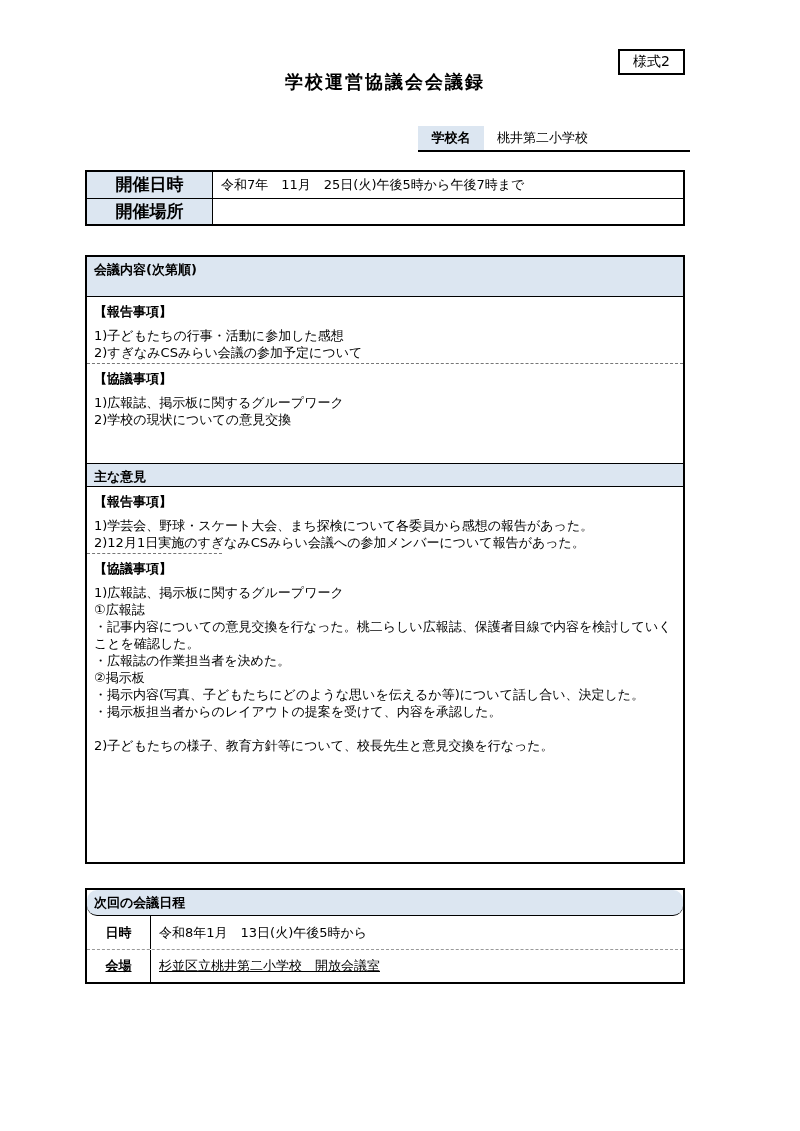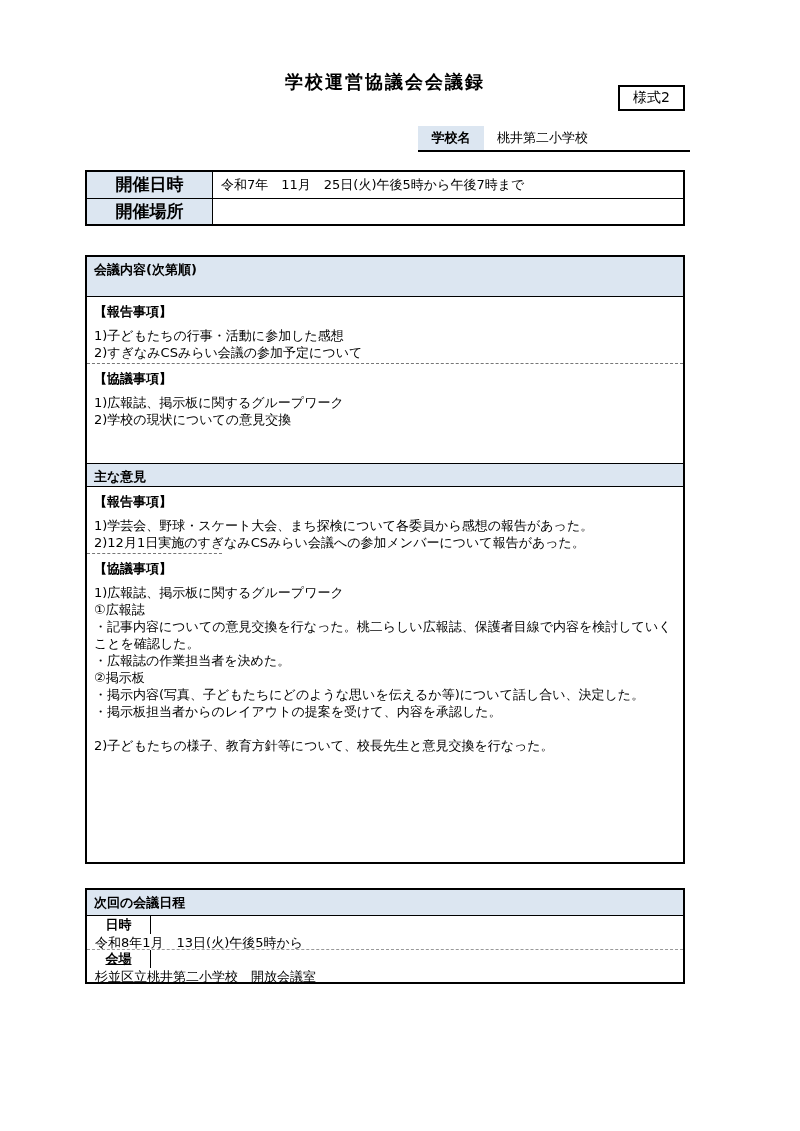--- a/index.html
+++ b/index.html
@@ -13,21 +13,20 @@
     overflow:hidden;
   }
 
   
   .form-tag {
     position:absolute; left:618px; top:49px;
     width:67px; height:26px;
     border:2px solid #000;
     display:flex; align-items:center; justify-content:center;
     font-size:14px;
-    margin-top:36px;
   }
 
   
   .doc-title {
     position:absolute; left:85px; top:70px; width:600px;
     text-align:center;
     font-size:18px; font-weight:bold; letter-spacing:2px;
   }
 
   
@@ -89,22 +88,23 @@
     width:135px; border-top:1px dashed #777;
   }
   .sec .line { min-height:17px; }
 
   
   .next-tbl { top:888px; height:96px; }
   .next-header {
     background:#dce6f1; font-size:13px; font-weight:bold;
     padding:4px 7px; height:26px;
     border-bottom:1px solid #000;
+    border-radius:10px;
   }
-  .next-row { display:flex; height:33px;flex-direction:column; }
+  .next-row { display:flex; height:33px; }
   .next-row.last { flex:1; border-top:1px dashed #999;text-decoration:underline; }
   .next-label {
     width:64px; border-right:1px solid #000;
     display:flex; align-items:center; justify-content:center;
     font-size:13px; font-weight:bold;
   }
   .next-value {
     flex:1; display:flex; align-items:center;
     padding-left:8px; font-size:13px;
   }

